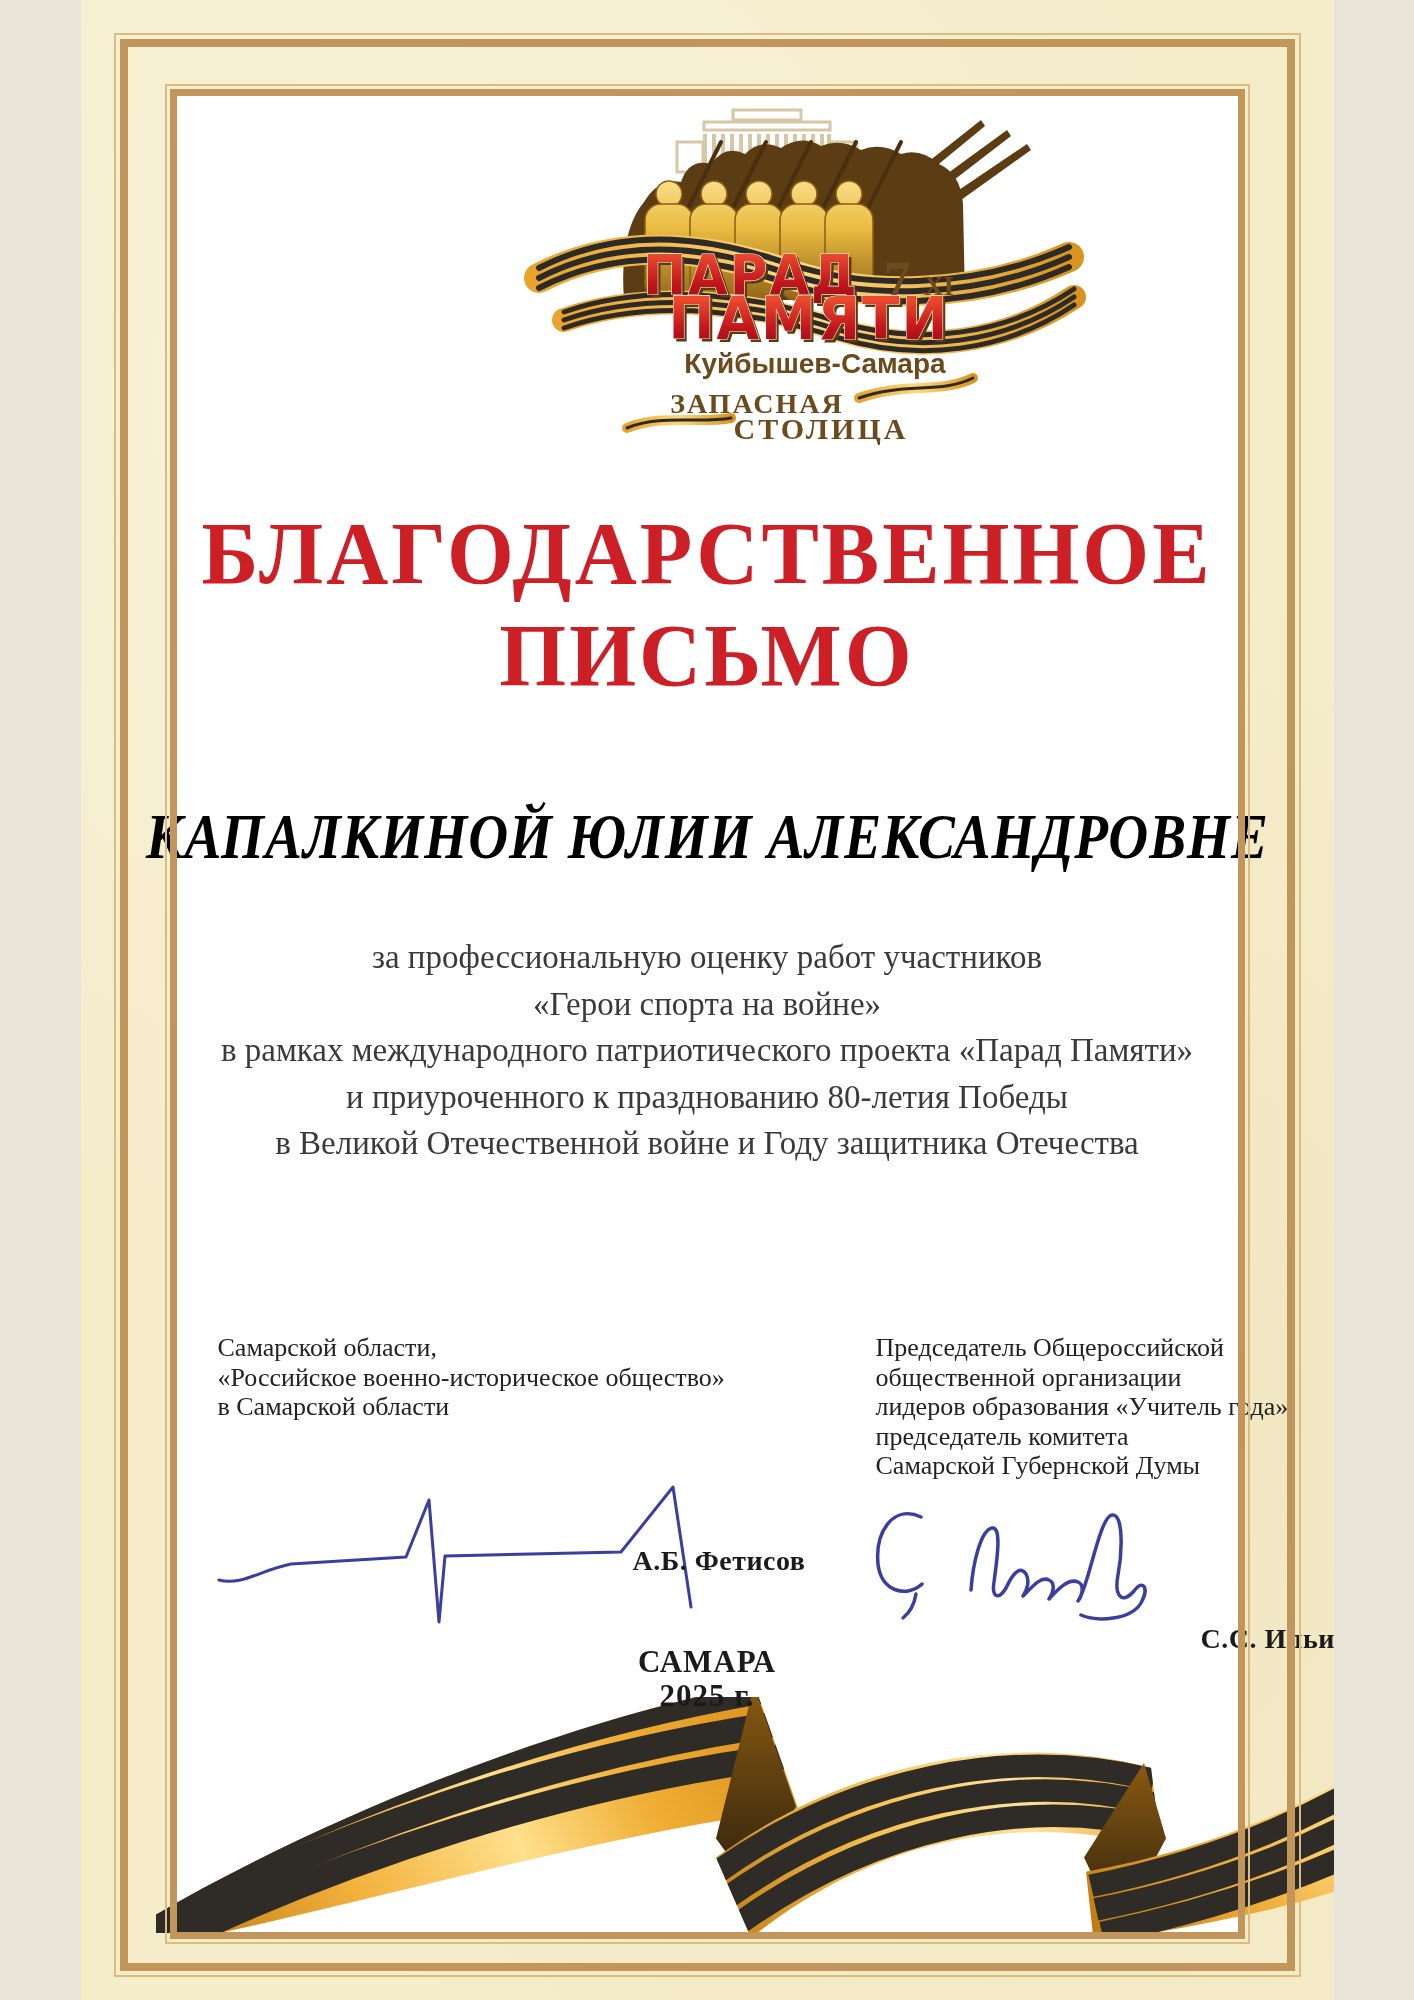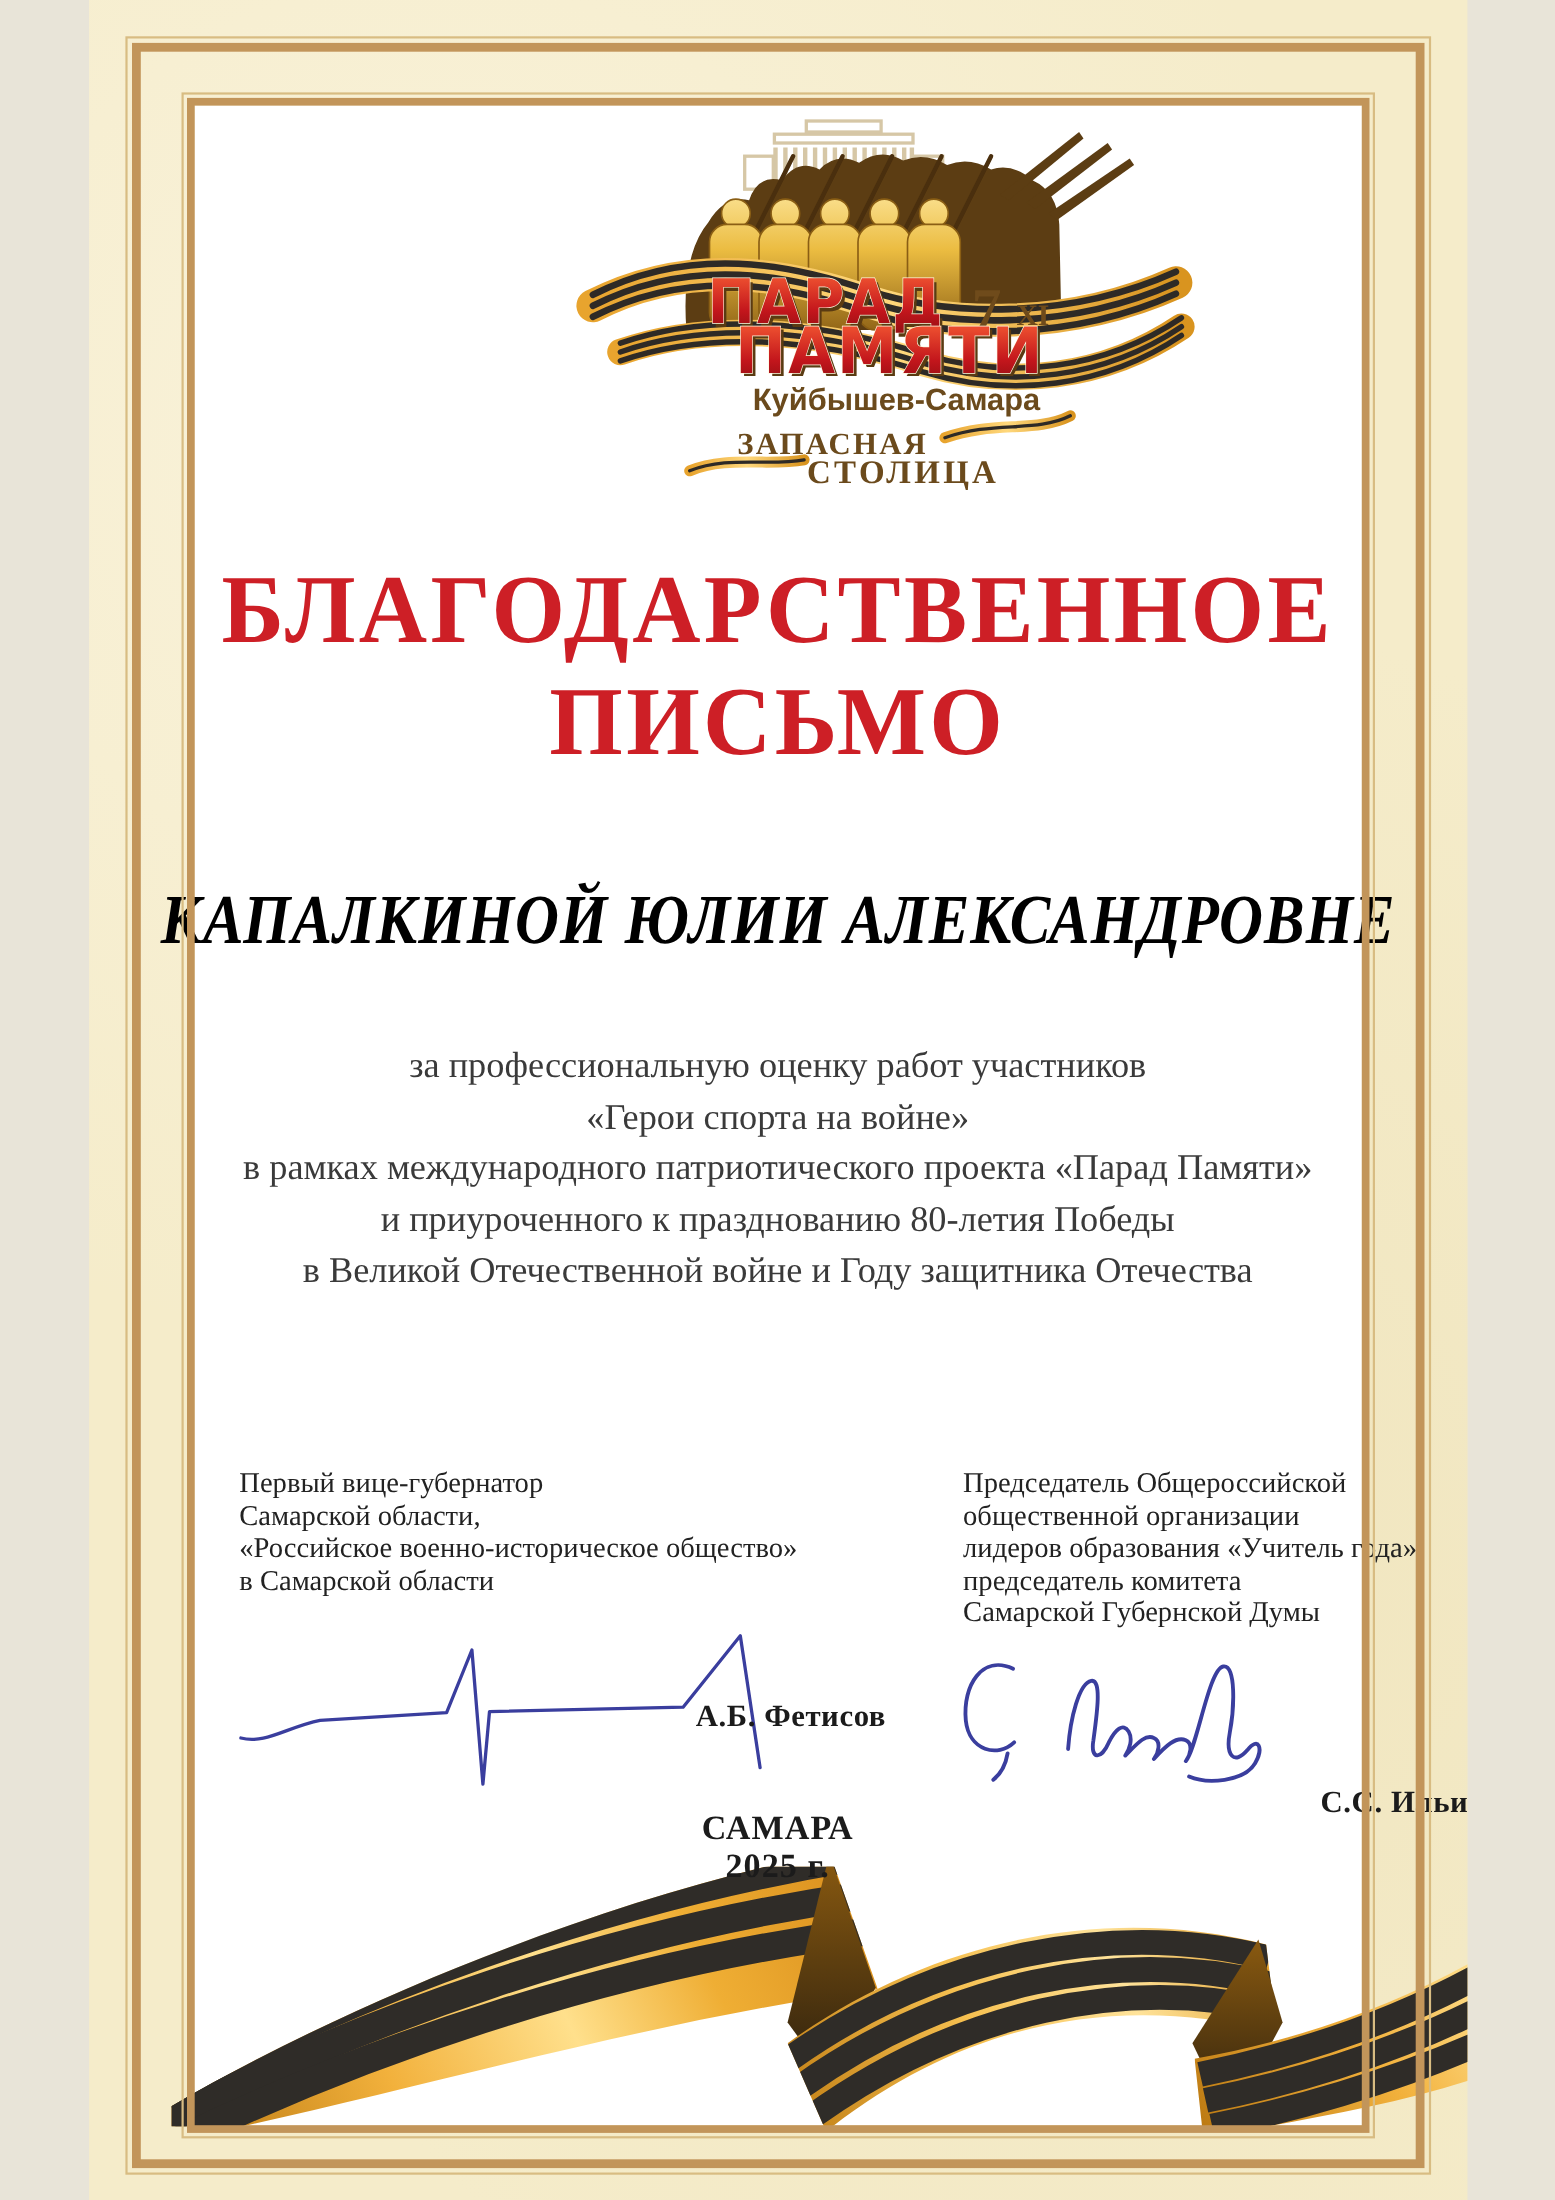--- a/index.html
+++ b/index.html
@@ -38,21 +38,21 @@
     position:absolute;left:0;top:804px;width:100%;
     text-align:center;z-index:3;
     font-style:italic;font-weight:bold;font-size:57px;color:#000;
     letter-spacing:1px;transform:scale(0.97,1.12);
     white-space:nowrap;
   }
   
   .body-text{
     position:absolute;left:0;top:934px;width:100%;
     text-align:center;z-index:3;
-    font-size:33px;line-height:46.6px;color:#3A3A3A;margin-top:12px;
+    font-size:33px;line-height:46.6px;color:#3A3A3A;
   }
   
   .sig-title{
     position:absolute;top:1333px;z-index:3;
     font-size:26px;line-height:29.6px;color:#222222;
   }
   .sig-title.left{left:137px;width:520px;}
   .sig-title.right{left:795px;width:500px;}
   .sig-svg{position:absolute;left:100px;top:1472px;width:1230px;height:170px;z-index:3;}
   .sig-name{
@@ -186,21 +186,20 @@
 
   <div class="body-text">
     <div>за профессиональную оценку работ участников</div>
     <div>«Герои спорта на войне»</div>
     <div>в рамках международного патриотического проекта «Парад Памяти»</div>
     <div>и  приуроченного к празднованию 80-летия Победы</div>
     <div>в Великой Отечественной войне и Году защитника Отечества</div>
   </div>
 
   <div class="sig-title left">
-    <div>Первый вице-губернатор</div>
     <div>Самарской области,</div>
     <div>«Российское военно-историческое общество»</div>
     <div>в Самарской области</div>
   </div>
   <div class="sig-title right">
     <div>Председатель Общероссийской</div>
     <div>общественной организации</div>
     <div>лидеров образования «Учитель года»,</div>
     <div>председатель комитета</div>
     <div>Самарской Губернской Думы</div>

